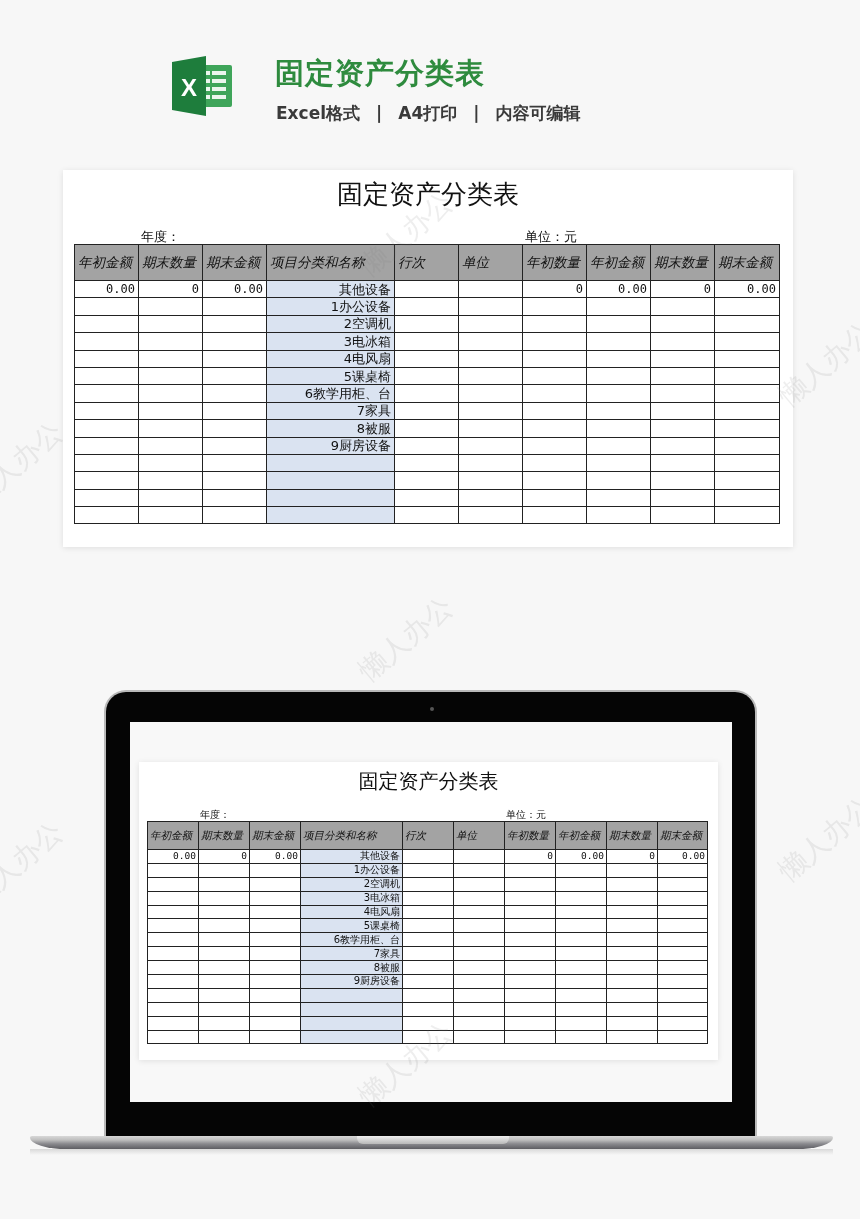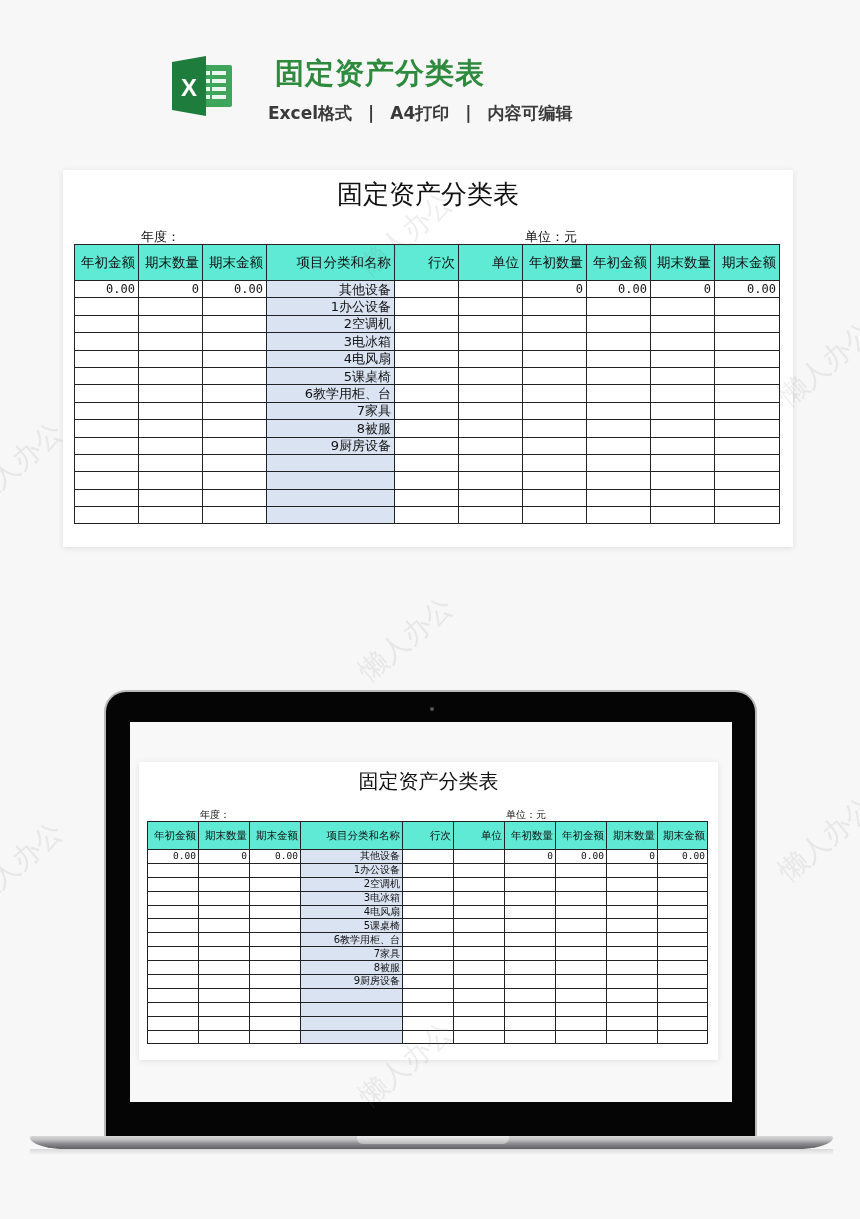--- a/index.html
+++ b/index.html
@@ -2,30 +2,30 @@
 <html><head>
 <meta charset="utf-8">
 <style>
   * { box-sizing: border-box; margin: 0; padding: 0; }
   html, body { width: 860px; height: 1219px; background: #f7f7f7; overflow: hidden; }
   body { position: relative; font-family: "DejaVu Sans", "Liberation Sans", sans-serif; color: #222; }
 
   
   .logo { position: absolute; left: 172px; top: 56px; width: 62px; height: 60px; }
   .banner-title { position: absolute; left: 275px; top: 54px; font-size: 29px; font-weight: bold; color: #2e8b3e; letter-spacing: 1px; }
-  .banner-sub { position: absolute; left: 268px; top: 102px; font-size: 17px; font-weight: bold; color: #3a3a3a; white-space: nowrap; }
+  .banner-sub { position: absolute; left: 276px; top: 102px; font-size: 17px; font-weight: bold; color: #3a3a3a; white-space: nowrap; }
   .banner-sub .sep { display: inline-block; margin: 0 16px; color: #3a3a3a; }
 
   
   .card { position: absolute; background: #fff; box-shadow: 0 1px 6px rgba(0,0,0,0.10); }
   .sheet-title { position: absolute; left: 0; right: 0; text-align: center; color: #111; }
   .meta { position: absolute; color: #111; white-space: nowrap; }
   table.grid { position: absolute; border-collapse: collapse; table-layout: fixed; }
   table.grid td, table.grid th { border: 1.5px solid #222; padding: 0 3px; overflow: hidden; white-space: nowrap; font-weight: normal; color: #111; }
-  table.grid th { background: #5eead4; text-align: right; }
+  table.grid th { background: #a3a3a3; text-align: left; font-style: italic; }
   table.grid td.cat { background: #dae3f1; text-align: right; }
   table.grid td.num { text-align: right; font-family: "DejaVu Sans Mono", "Liberation Mono", monospace; }
 
   
   #main-card { left: 63px; top: 170px; width: 730px; height: 377px; }
   #main-card .sheet-title { top: 7px; font-size: 26px; }
   #main-card .meta { font-size: 13px; top: 58px; }
   #main-card table.grid { left: 11px; top: 74px; width: 705px; }
   #main-card table.grid th { height: 36px; font-size: 13.5px; }
   #main-card table.grid td { height: 17.4px; font-size: 13px; line-height: 15px; }

